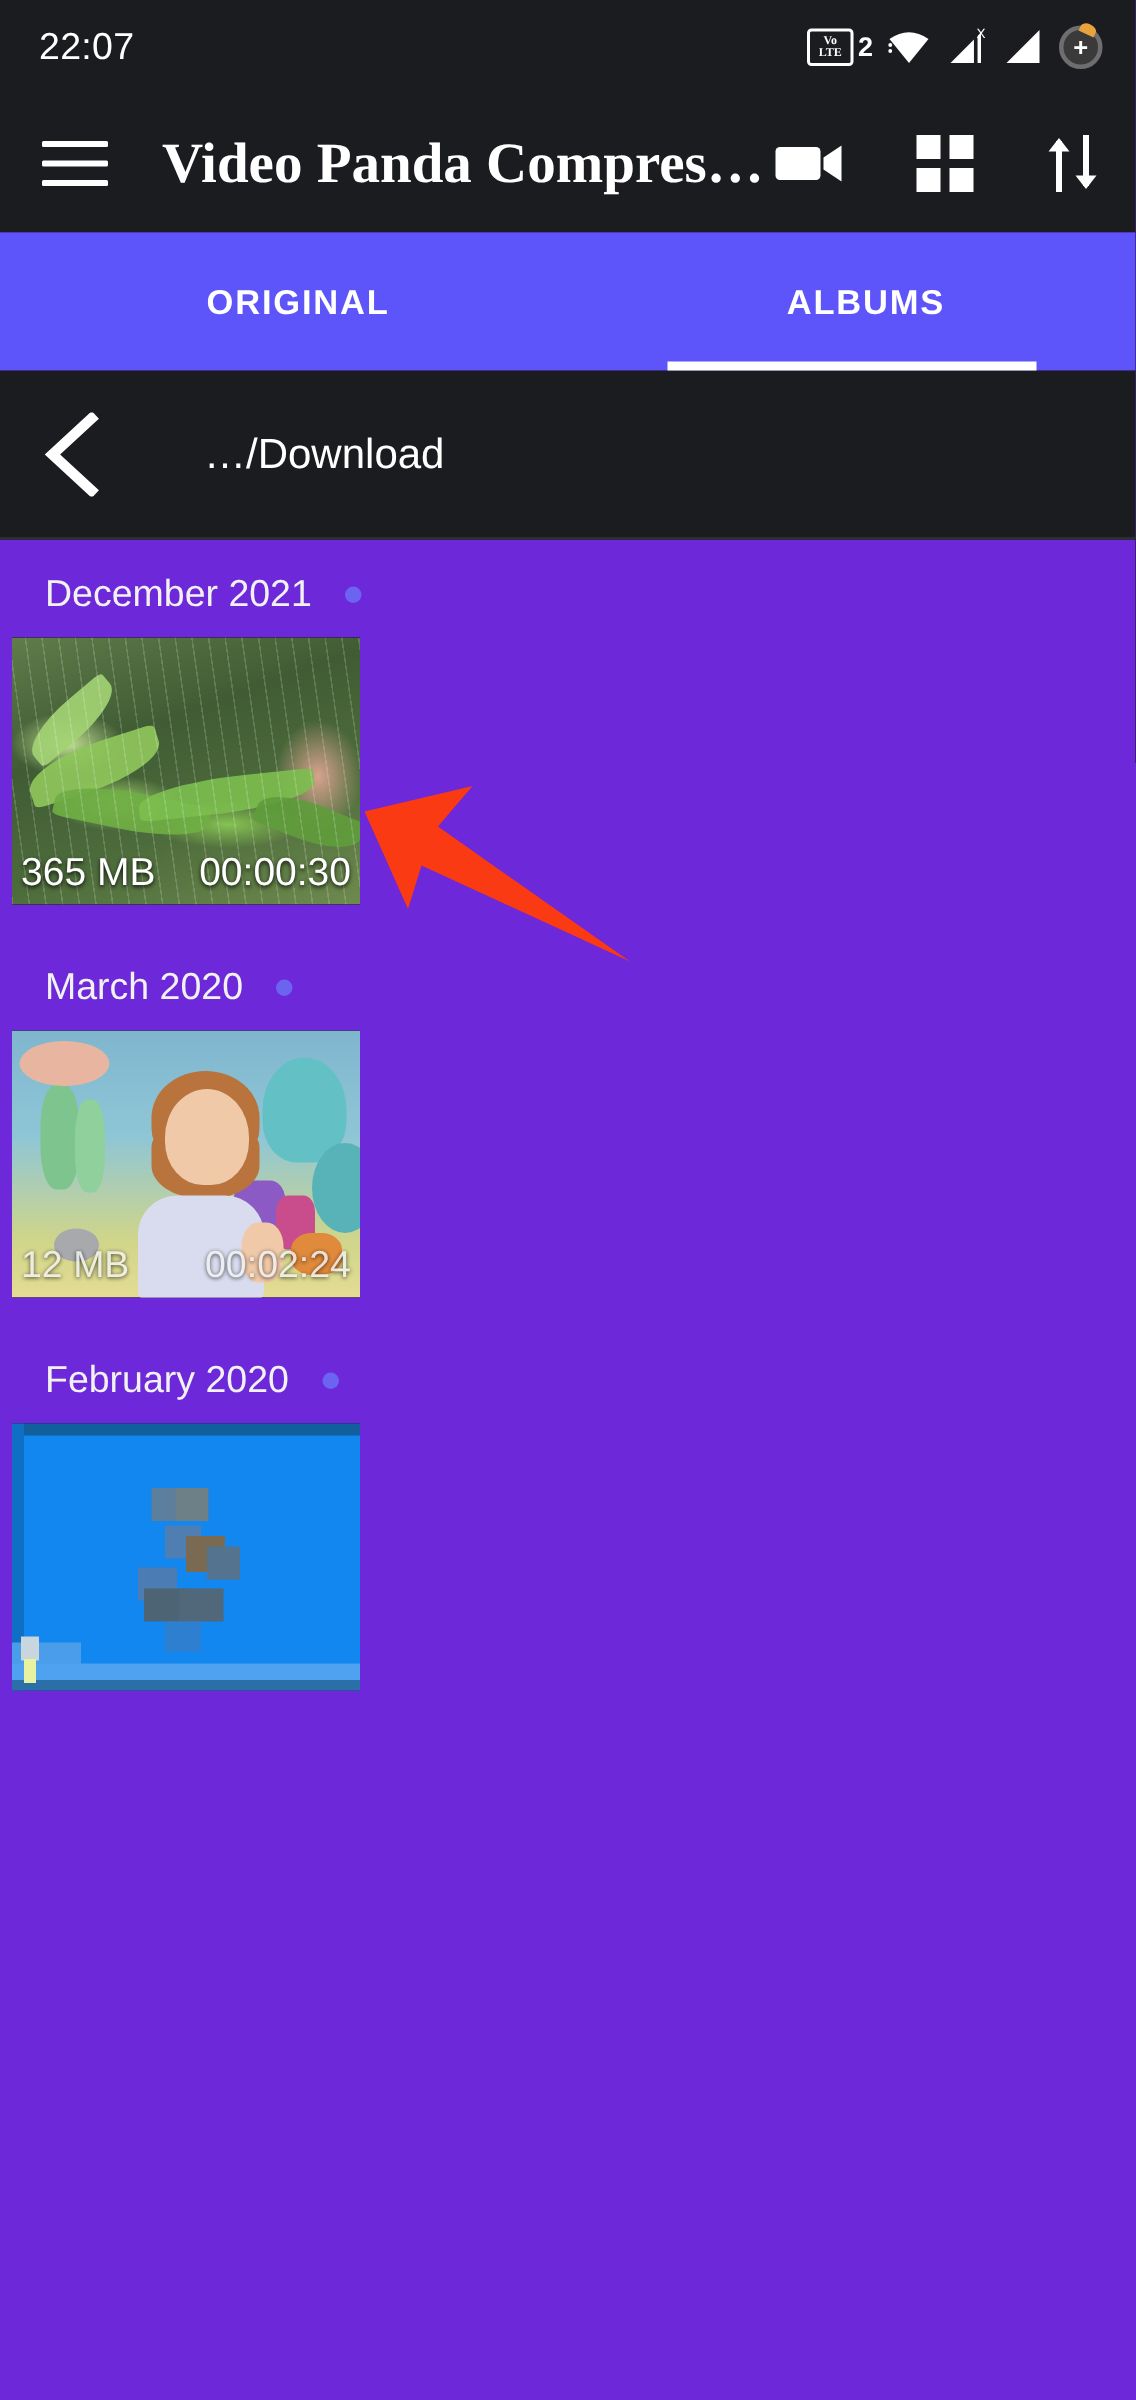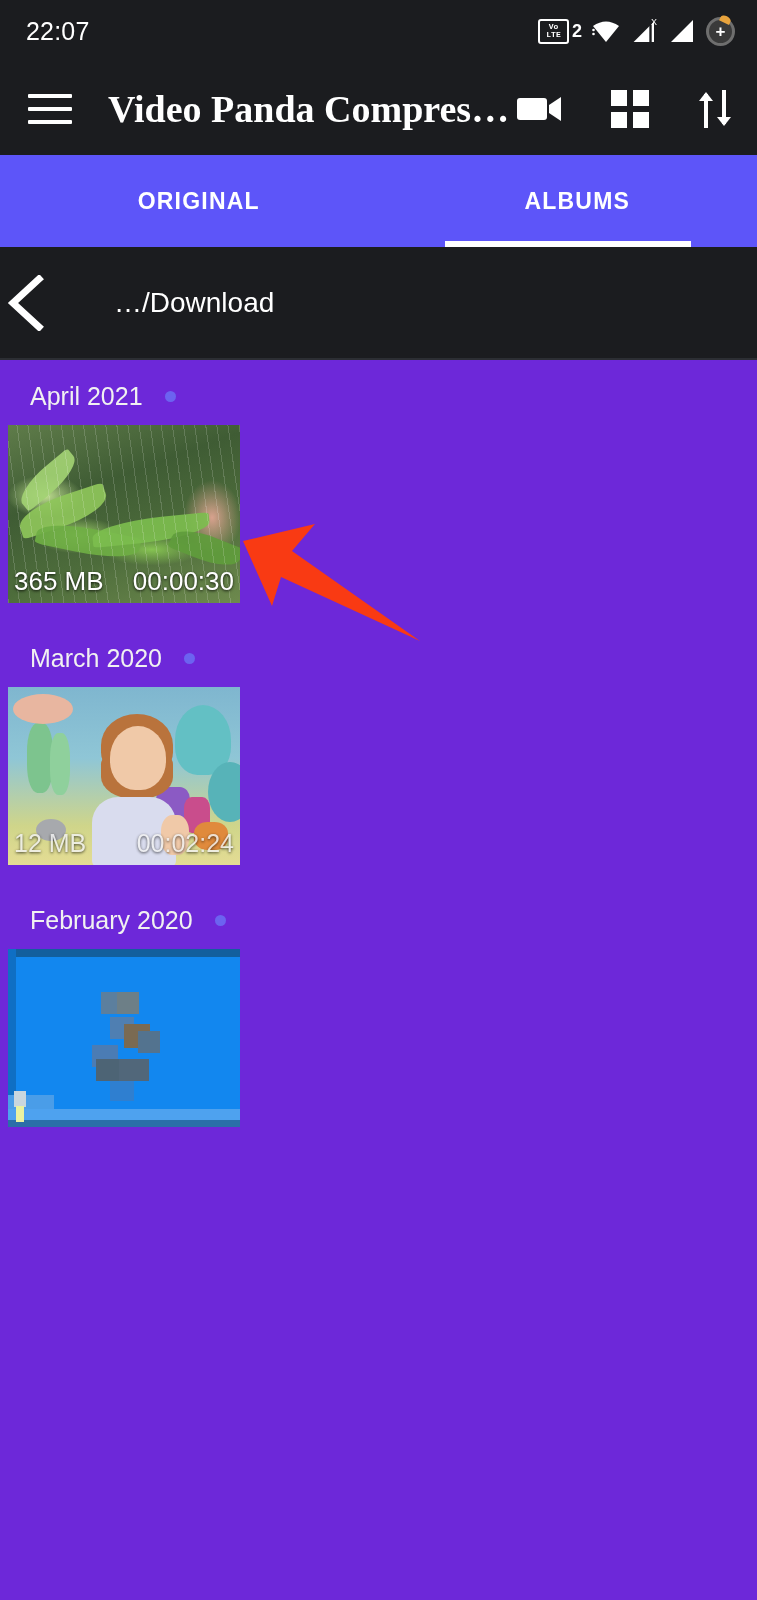--- a/index.html
+++ b/index.html
@@ -17,21 +17,21 @@
     justify-content: space-between; padding: 0 22px 0 26px;
     background: #1b1c1f;
   }
   .clock { color: #ffffff; font-size: 25px; letter-spacing: .2px; }
   .status-icons { display: flex; align-items: center; gap: 9px; }
 
   .volte {
     width: 31px; height: 25px; border: 2px solid #fff; border-radius: 3px;
     display: flex; align-items: center; justify-content: center;
     color: #fff; font-size: 8px; font-weight: bold; line-height: 8px;
-    font-family: Liberation Mono, monospace; position: relative;
+    font-family: Liberation Serif, serif; position: relative;
   }
   .volte .stack { text-align: center; }
 
   .ico { display: block; }
 
   .batt {
     width: 29px; height: 29px; border-radius: 50%;
     background: #3a3a3a; border: 3px solid #6e6e6e;
     display: flex; align-items: center; justify-content: center;
     position: relative;
@@ -65,21 +65,21 @@
     color: #ffffff; font-size: 23px; font-weight: bold; letter-spacing: 1.2px;
     position: relative; cursor: pointer; padding-left: 19px;
   }
   .tab.active::after {
     content: ""; position: absolute; bottom: 0; left: 50%; transform: translateX(-50%);
     width: 246px; height: 6px; background: #ffffff;
   }
 
   
   .crumbbar {
-    height: 113px; display: flex; align-items: center; 
+    height: 113px; display: flex; align-items: center; padding-left: 22px;
     border-bottom: 2px solid #2c2e33; background: #1b1c1f;
   }
   .back-chevron { width: 56px; height: 56px; display: flex; align-items: center;
                   justify-content: center; cursor: pointer; }
   .crumb-path { color: #ffffff; font-size: 28px; margin-left: 58px; }
 
   
   .content { padding: 0 0 0 8px; }
   .group { margin-top: 41px; }
   .group:first-child { margin-top: 22px; }
@@ -226,21 +226,21 @@
         <path d="M34 4 L8 28 L34 52" stroke="#ffffff" stroke-width="7" fill="none" stroke-linecap="square" stroke-linejoin="miter"></path>
       </svg>
     </div>
     <div class="crumb-path">…/Download</div>
   </div>
 
   <div class="content">
 
     <div class="group">
       <div class="group-header">
-        <div class="group-title">April 2021</div>
+        <div class="group-title">December 2021</div>
         <div class="group-dot"></div>
       </div>
       <div class="thumb">
         <div class="leaf-art">
           <div class="leaf" style="left:4%;top:40%;width:92px;height:30px;transform:rotate(-18deg);background:#8ec65a"></div>
           <div class="leaf" style="left:12%;top:58%;width:104px;height:26px;transform:rotate(12deg);background:#6fae44"></div>
           <div class="leaf" style="left:36%;top:52%;width:118px;height:24px;transform:rotate(-6deg);background:#7cbd4e"></div>
           <div class="leaf" style="left:2%;top:24%;width:70px;height:24px;transform:rotate(-40deg);background:#a2d173"></div>
           <div class="leaf" style="left:70%;top:62%;width:72px;height:26px;transform:rotate(22deg);background:#5f9c3c"></div>
         </div>

